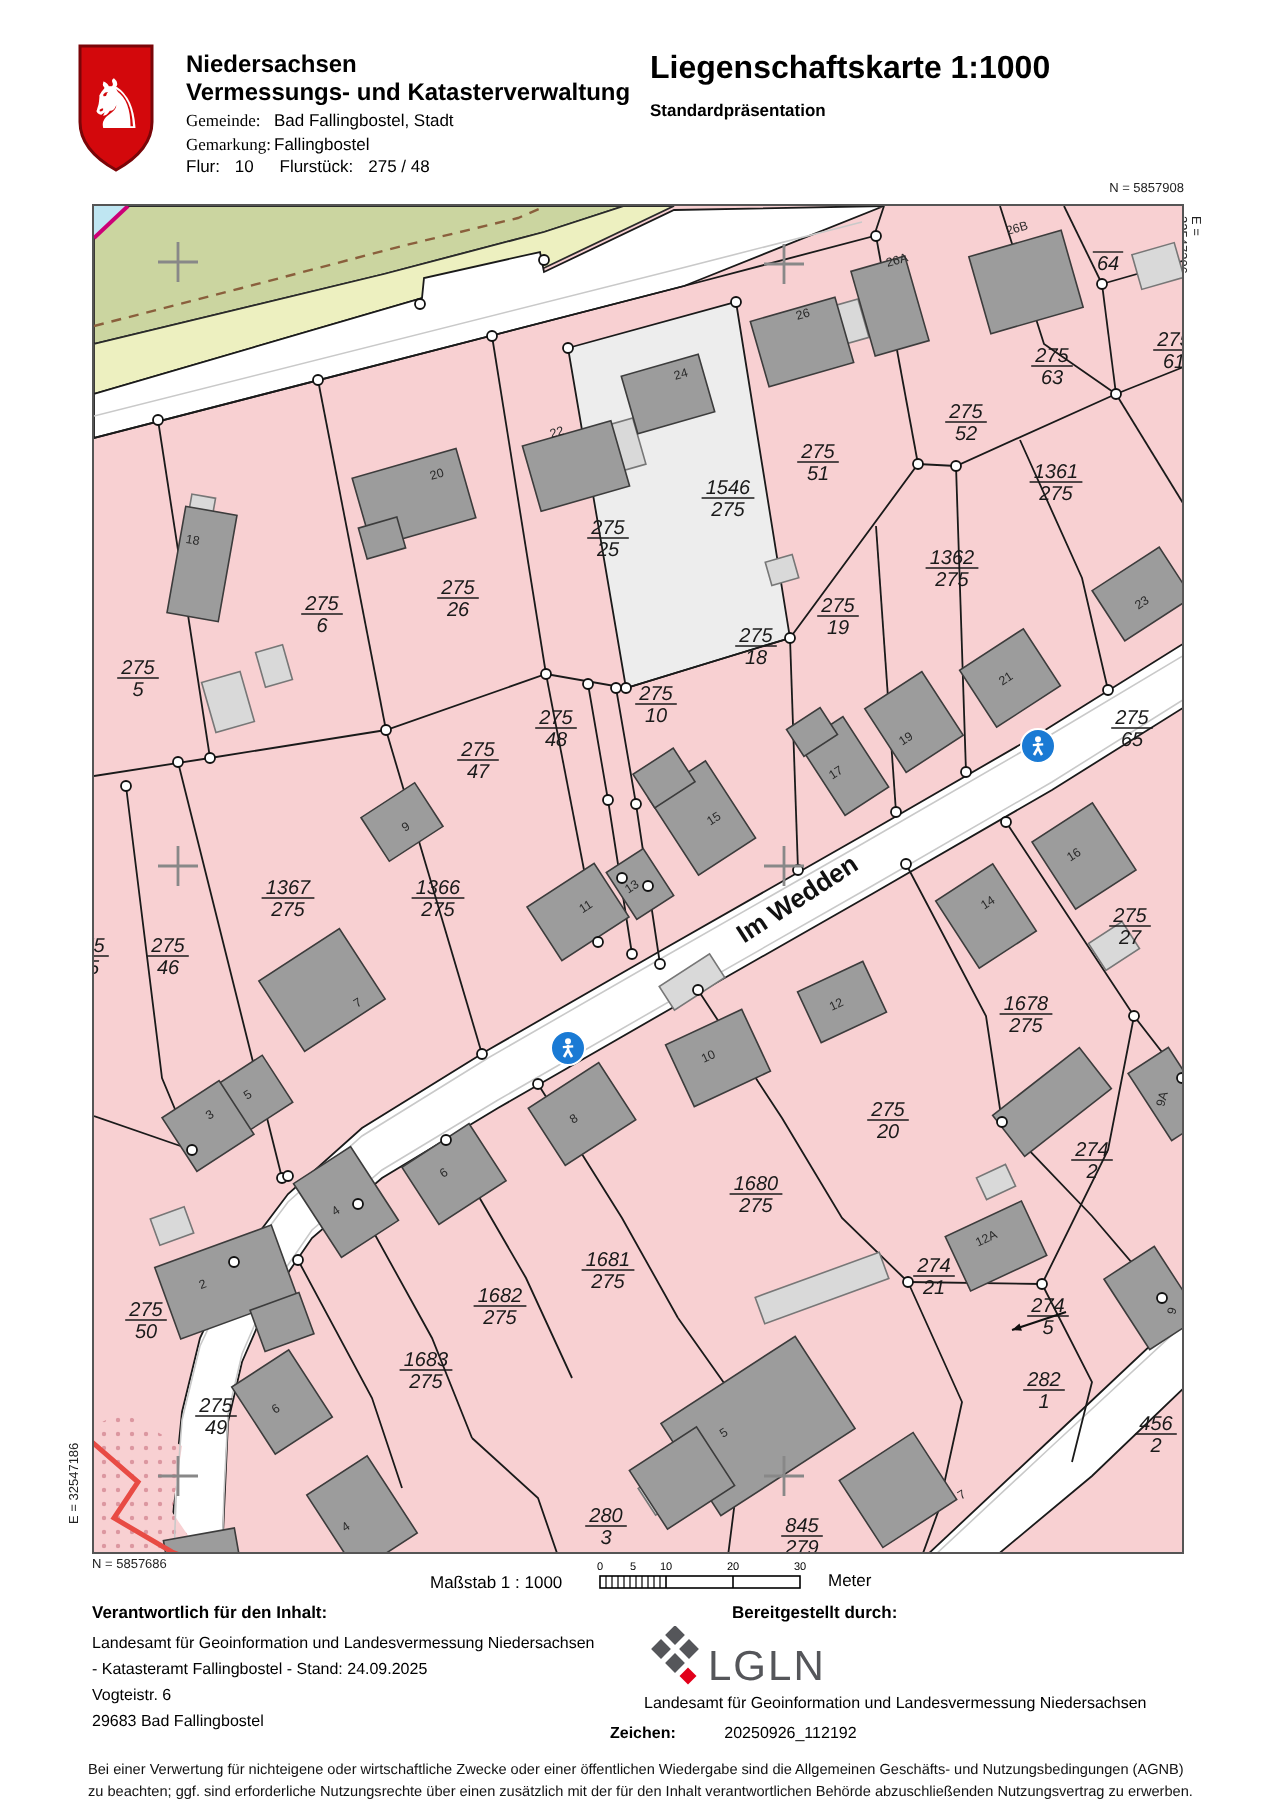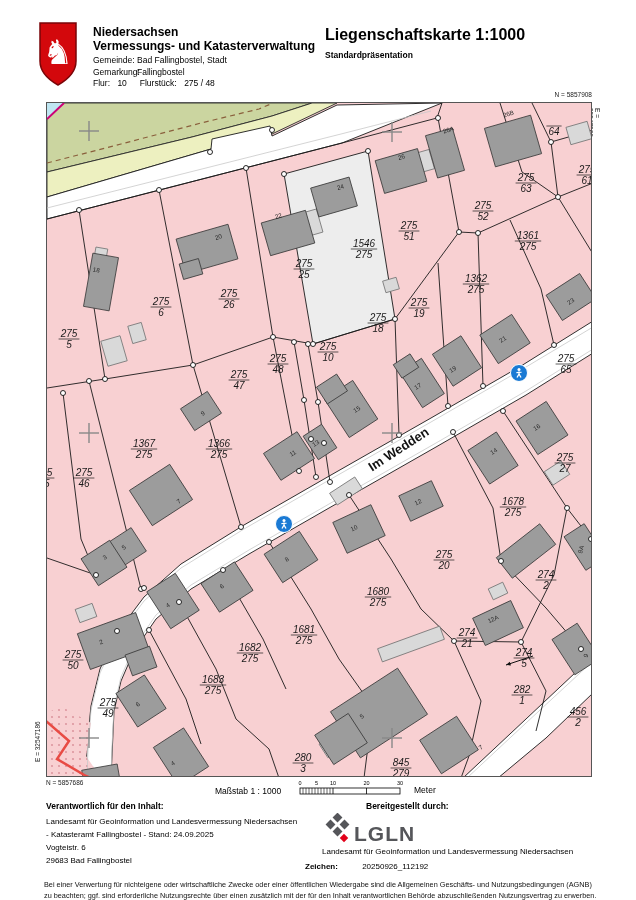--- a/index.html
+++ b/index.html
@@ -2,33 +2,33 @@
 <html><head>
 <meta charset="utf-8">
 <style>
   html,body{margin:0;padding:0;background:#fff;}
   #page{position:relative;width:636px;height:900px;background:#fff;overflow:hidden;
         font-family:"Liberation Sans",sans-serif;color:#000;}
   .abs{position:absolute;}
   .b{font-weight:bold;}
   .h-title{font-size:12px;font-weight:bold;line-height:14px;}
   .h-row{font-size:8.5px;line-height:11.5px;}
-  .h-label{display:inline-block;width:44px;}
+  .h-label{display:inline-block;width:44px;font-family:Liberation Serif, serif;}
   .big-title{font-size:16px;font-weight:bold;}
   .sub{font-size:8.5px;font-weight:bold;}
   .small{font-size:8.5px;}
   .coord{font-size:6.5px;color:#222;}
   .vert-l{transform:rotate(-90deg);transform-origin:left top;}
   .vert-r{transform:rotate(90deg);transform-origin:left top;}
   #mapframe{position:absolute;left:46px;top:102px;width:546px;height:675px;
             border:1px solid #555;box-sizing:border-box;background:#f8d0d2;overflow:hidden;}
   .f-line{font-size:8px;line-height:13px;}
   .f-head{font-size:8.5px;font-weight:bold;}
   .disc{font-size:7.3px;line-height:11px;color:#111;}
-  .lgln-word{font-size:21px;font-weight:bold;color:#55565a;letter-spacing:1px;}
+  .lgln-word{font-size:21px;font-weight:normal;color:#55565a;letter-spacing:1px;}
   .masstab{font-size:8.5px;}
   .zeichen-val{font-weight:normal;}
 </style>
 </head>
 <body>
 
 <div id="page">
 
   <div class="abs" style="left:39px;top:22px;">
     <svg width="38" height="64" viewBox="0 0 38 64">

